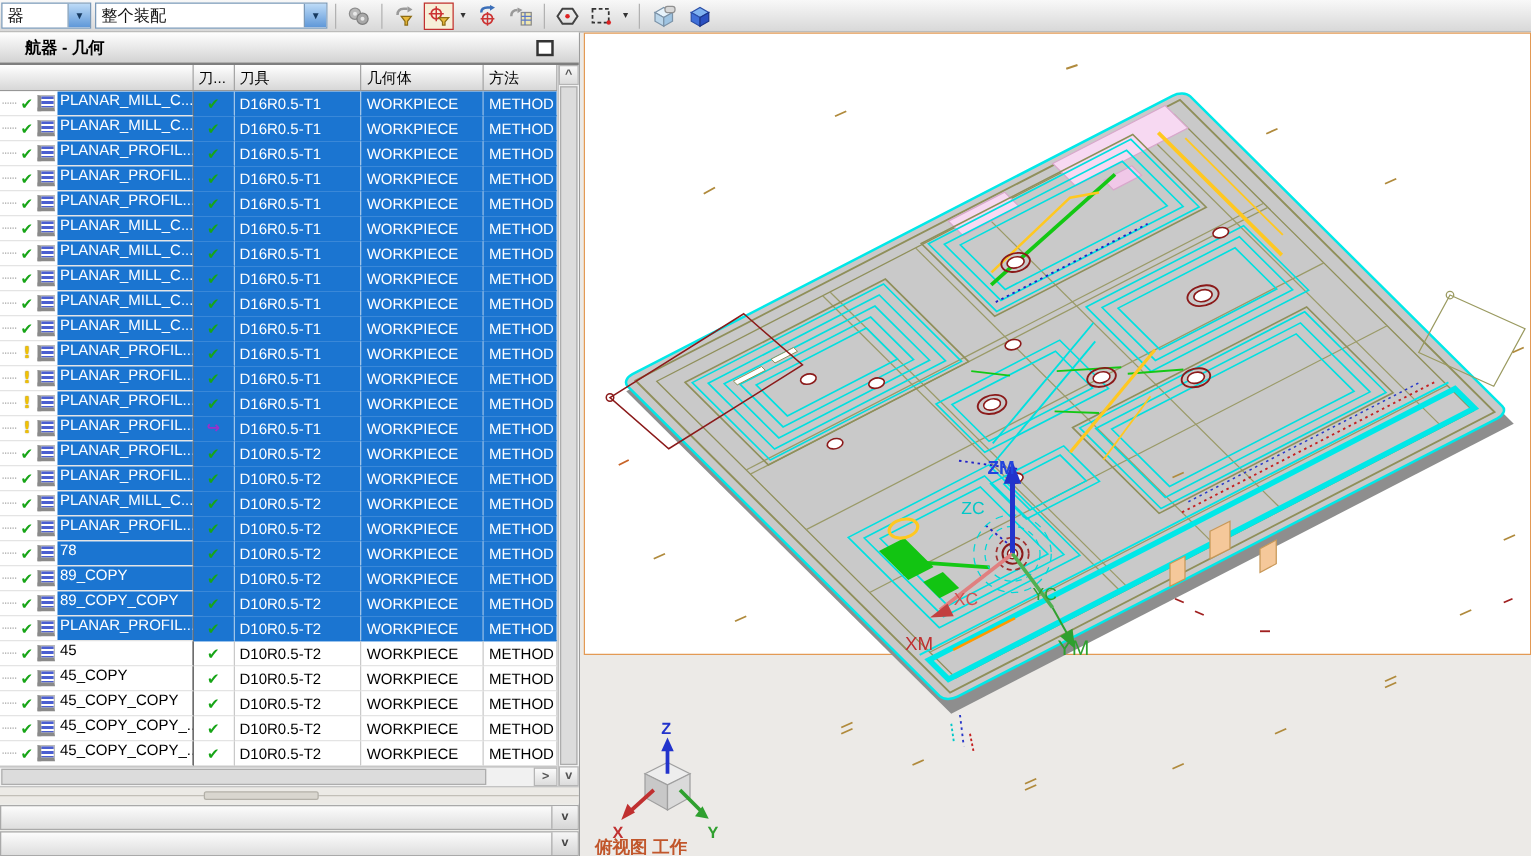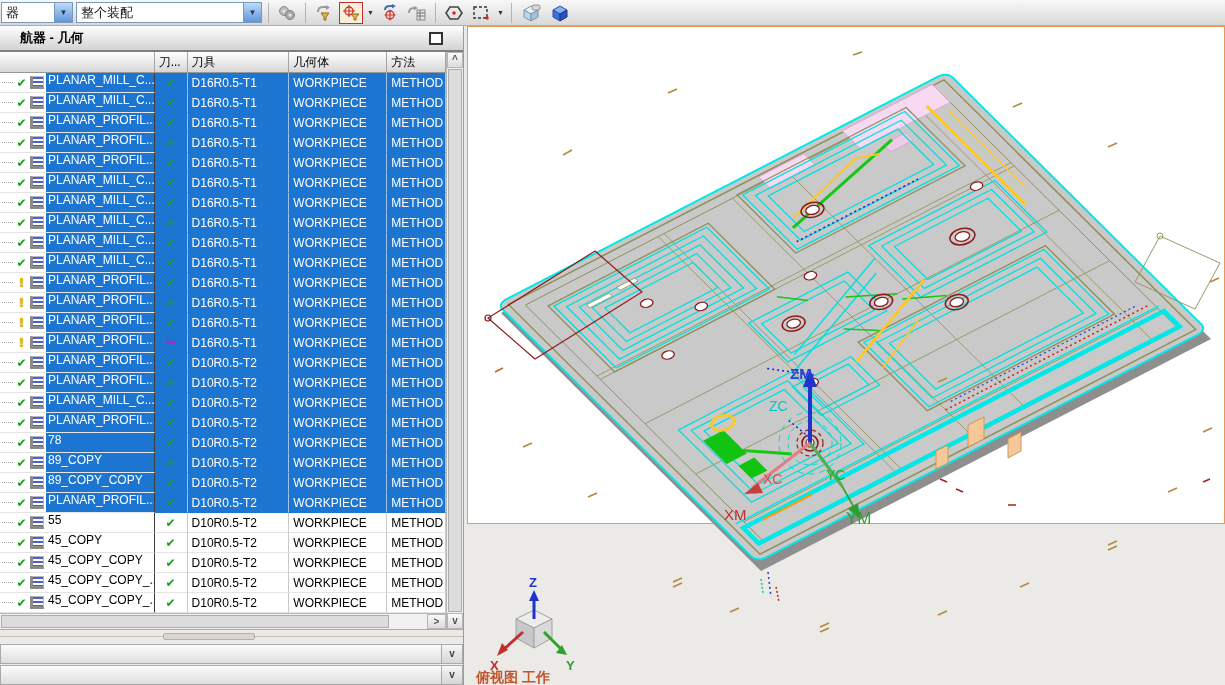--- a/index.html
+++ b/index.html
@@ -506,21 +506,21 @@
     <div class="cell fill w-tool c-tool">D10R0.5-T2</div>
     <div class="cell fill w-geo c-geo">WORKPIECE</div>
     <div class="cell fill w-meth c-meth">METHOD</div>
   </div>
           <div class="row">
     <div class="cell name w-name">
       <span class="tree"></span>
       <span class="st ok">✔</span>
       <span class="op"></span>
       <span class="lblwrap">
-                <span class="lbl">55</span>
+                <span class="lbl">45</span>
               </span>
     </div>
     <div class="cell fill w-path">
               <span class="pt ok">✔</span>
             </div>
     <div class="cell fill w-tool c-tool">D10R0.5-T2</div>
     <div class="cell fill w-geo c-geo">WORKPIECE</div>
     <div class="cell fill w-meth c-meth">METHOD</div>
   </div>
           <div class="row">

